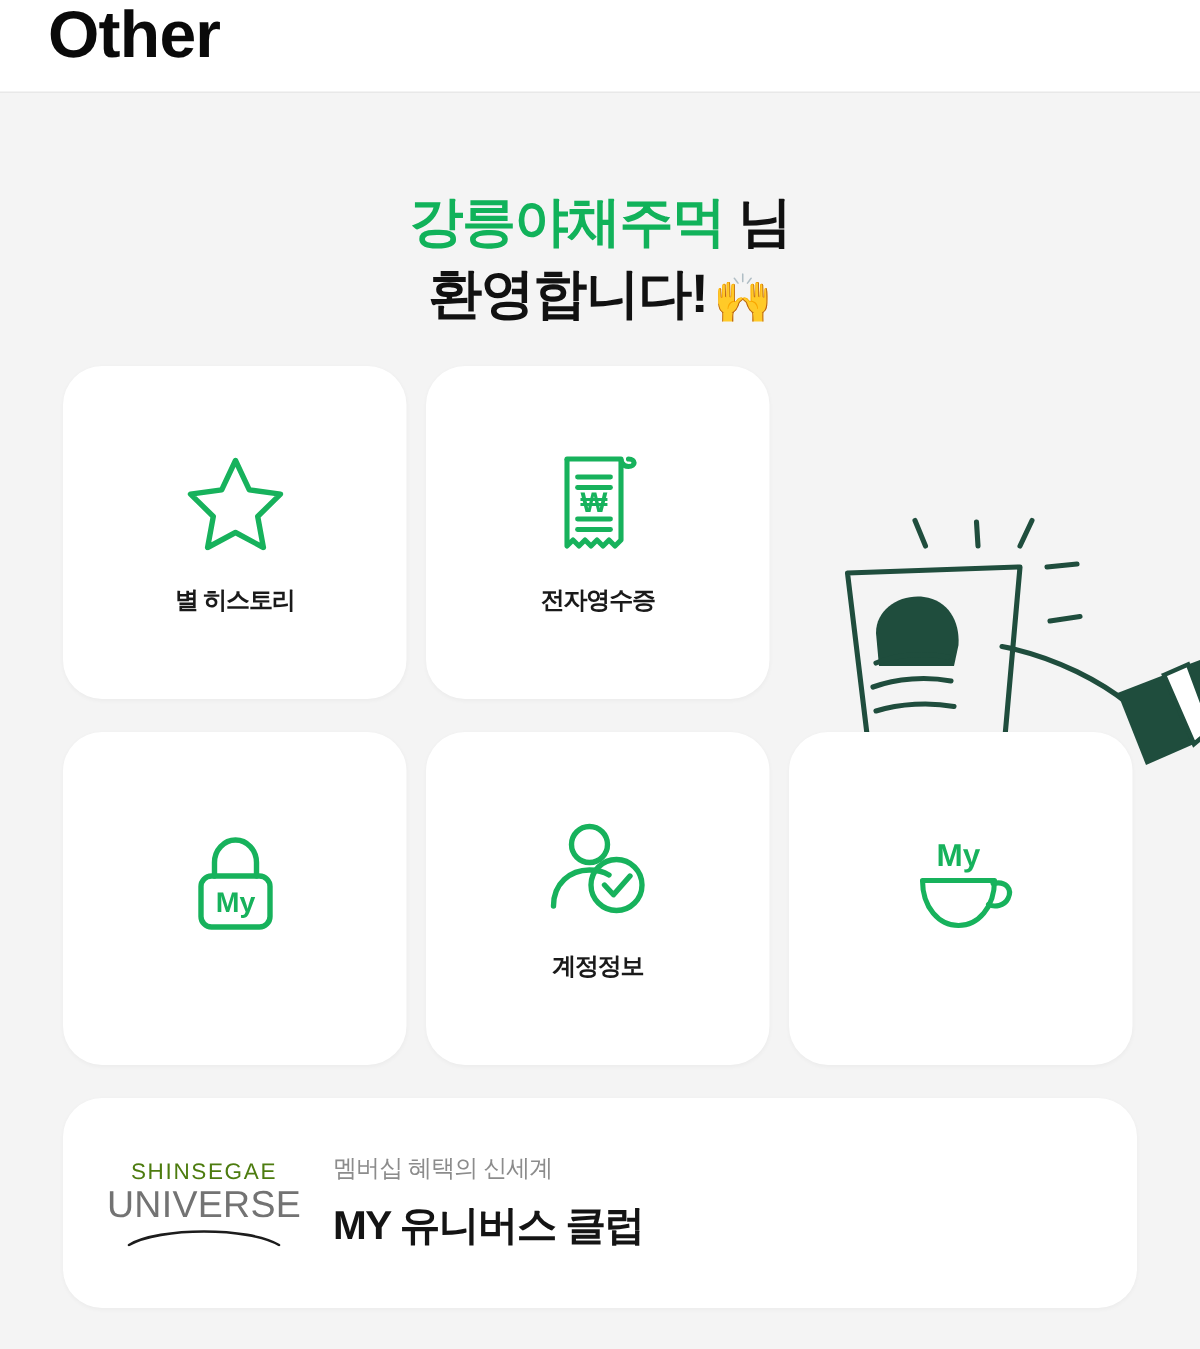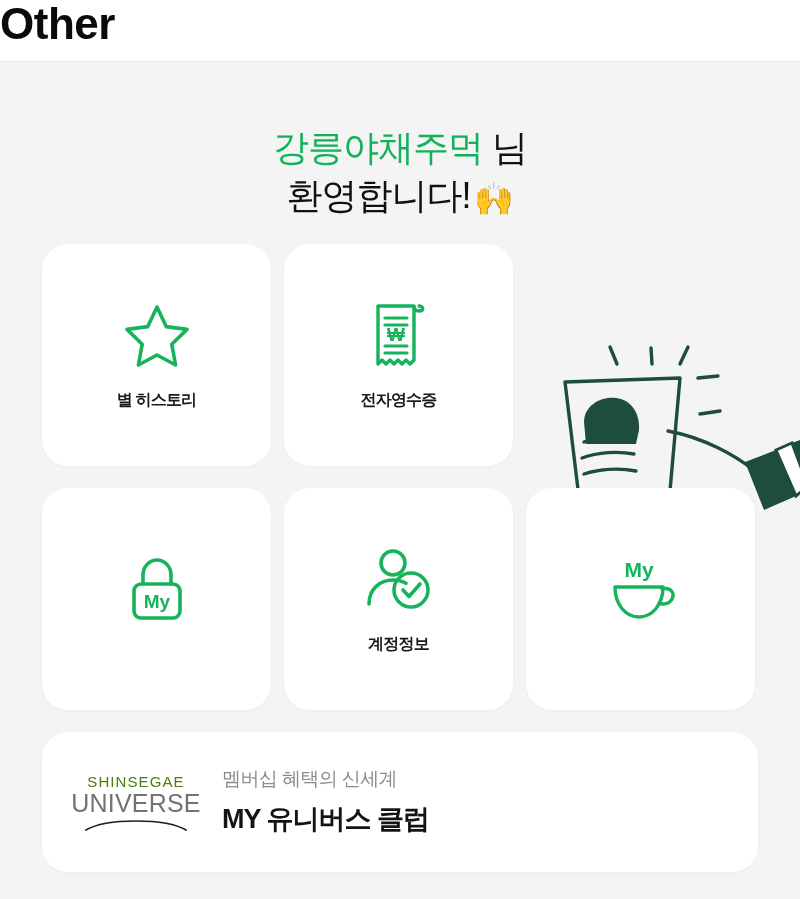--- a/index.html
+++ b/index.html
@@ -14,20 +14,21 @@
     position: relative;
   }
 
   
   .appbar {
     height: 62px;
     background: #ffffff;
     border-bottom: 1px solid #e8e8e8;
     display: flex;
     align-items: center;
+    padding-left: 32px;
     position: relative;
     z-index: 5;
   }
   .appbar-title {
     font-size: 44px;
     font-weight: bold;
     color: #0a0a0a;
     letter-spacing: -0.5px;
     line-height: 1;
     margin-top: -14px;
@@ -44,21 +45,21 @@
 
   
   .greeting {
     text-align: center;
     padding-top: 62px;
     position: relative;
     z-index: 3;
   }
   .greeting-line {
     font-size: 36px;
-    font-weight: normal;
+    font-weight: bold;
     line-height: 1.32;
     letter-spacing: -1px;
     color: #111111;
     white-space: nowrap;
   }
   .greeting-name { color: #11b25a; }
   .greeting-emoji {
     font-size: 32px;
     vertical-align: -2px;
     margin-left: 4px;
@@ -147,21 +148,21 @@
   .logo-bottom {
     font-size: 25px;
     letter-spacing: 0.2px;
     color: #737373;
     font-weight: normal;
     line-height: 1.05;
   }
   .logo-arc { display: block; margin-top: 1px; }
   .banner-text { display: flex; flex-direction: column; }
   .banner-sub {
-    font-size: 19px;
+    font-size: 16px;
     color: #8c8c8c;
     letter-spacing: -0.6px;
     margin-bottom: 9px;
   }
   .banner-title {
     font-size: 27px;
     font-weight: bold;
     color: #141414;
     letter-spacing: -1px;
   }

